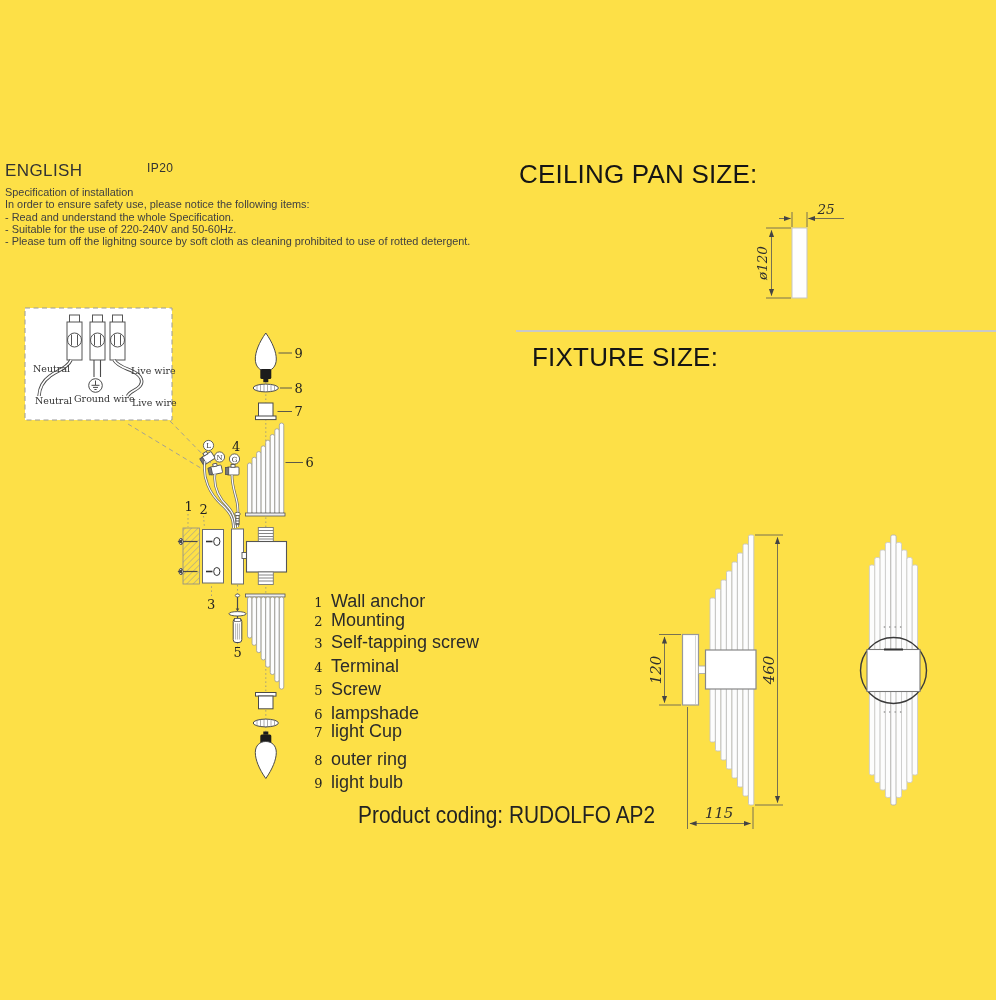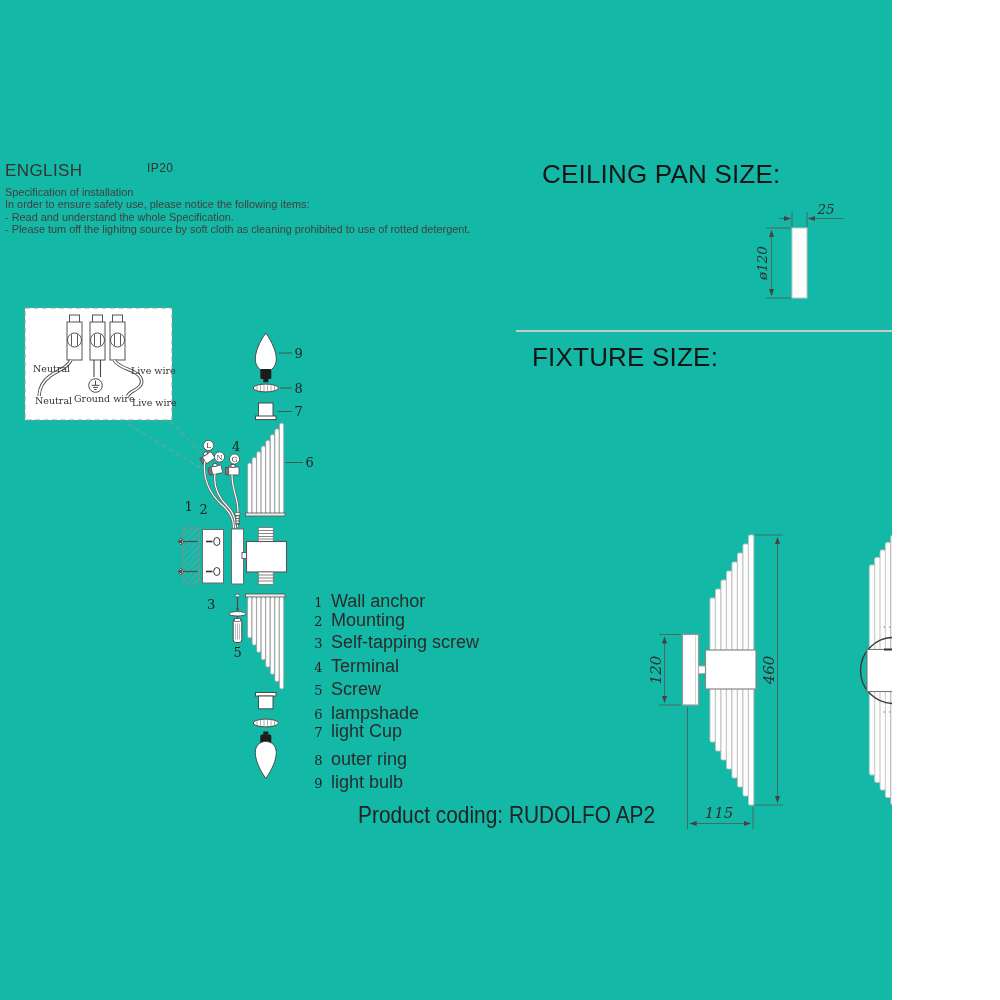--- a/index.html
+++ b/index.html
@@ -1,16 +1,16 @@
 <!DOCTYPE html>
 <html><head>
 <meta charset="utf-8">
 <style>
   html,body{margin:0;padding:0;background:#fff;}
-  .page{position:relative;width:892px;height:1000px;background:#14b8a6;overflow:hidden;
+  .page{position:relative;width:996px;height:1000px;background:#fde047;overflow:hidden;
         font-family:"Liberation Sans",sans-serif;color:#3c3c3c;}
   .abs{position:absolute;}
   .lang{left:5px;top:161px;font-size:17px;letter-spacing:.4px;color:#333;}
   .ip{left:147px;top:161px;font-size:12px;letter-spacing:.4px;color:#333;}
   .spec{left:5px;top:186px;width:560px;font-size:10.9px;line-height:12.35px;color:#404040;}
   .sec-title{font-size:26px;color:#151515;letter-spacing:.2px;white-space:nowrap;}
   .divider{left:516px;top:330px;width:484px;height:2px;background:#c9c9c9;}
   .product{left:358px;top:801px;font-size:24px;color:#222;white-space:nowrap;
            transform:scaleX(.87);transform-origin:left top;}
   .part{position:absolute;left:313px;width:170px;white-space:nowrap;}
@@ -30,20 +30,21 @@
 
 <div class="page">
 
   <div class="abs lang">ENGLISH</div>
   <div class="abs ip">IP20</div>
 
   <div class="abs spec">
     <div>Specification of installation</div>
     <div>In order to ensure safety use, please notice the following items:</div>
     <div>- Read and understand the whole Specification.</div>
+    <div>- Suitable for the use of 220-240V and 50-60Hz.</div>
     <div>- Please tum off the lighitng source by soft cloth as cleaning prohibited to use of rotted detergent.</div>
   </div>
 
   <svg style="left:0;top:298px" width="420" height="492" viewBox="0 298 420 492">
     <defs>
       <pattern id="hatch" patternUnits="userSpaceOnUse" width="4.5" height="4.5" patternTransform="rotate(45)">
         <line x1="0" y1="0" x2="0" y2="4.5" stroke="#999" stroke-width="1"></line>
       </pattern>
     </defs>
 
@@ -292,21 +293,21 @@
     <div class="part" style="top:610px"><span class="pnum">2</span><span class="pname">Mounting</span></div>
     <div class="part" style="top:632px"><span class="pnum">3</span><span class="pname">Self-tapping screw</span></div>
     <div class="part" style="top:656px"><span class="pnum">4</span><span class="pname">Terminal</span></div>
     <div class="part" style="top:679px"><span class="pnum">5</span><span class="pname">Screw</span></div>
     <div class="part" style="top:703px"><span class="pnum">6</span><span class="pname">lampshade</span></div>
     <div class="part" style="top:721px"><span class="pnum">7</span><span class="pname">light Cup</span></div>
     <div class="part" style="top:749px"><span class="pnum">8</span><span class="pname">outer ring</span></div>
     <div class="part" style="top:772px"><span class="pnum">9</span><span class="pname">light bulb</span></div>
   </div>
 
-  <div class="abs sec-title" style="left:542px;top:159px">CEILING PAN SIZE:</div>
+  <div class="abs sec-title" style="left:519px;top:159px">CEILING PAN SIZE:</div>
 
   <svg style="left:735px;top:192px" width="245" height="125" viewBox="735 192 245 125">
     <defs>
       <marker id="arrc" viewBox="0 0 10 10" refX="9.2" refY="5" markerWidth="9" markerHeight="9" orient="auto-start-reverse">
         <path d="M0 1.4 L10 5 L0 8.6 Z" fill="#444"></path>
       </marker>
     </defs>
     <rect x="792" y="228" width="15" height="70" fill="#fefefe" stroke="#c5c5c5" stroke-width="1"></rect>
     <g stroke="#555" stroke-width=".8">
       <line x1="766" y1="228" x2="791" y2="228"></line>

